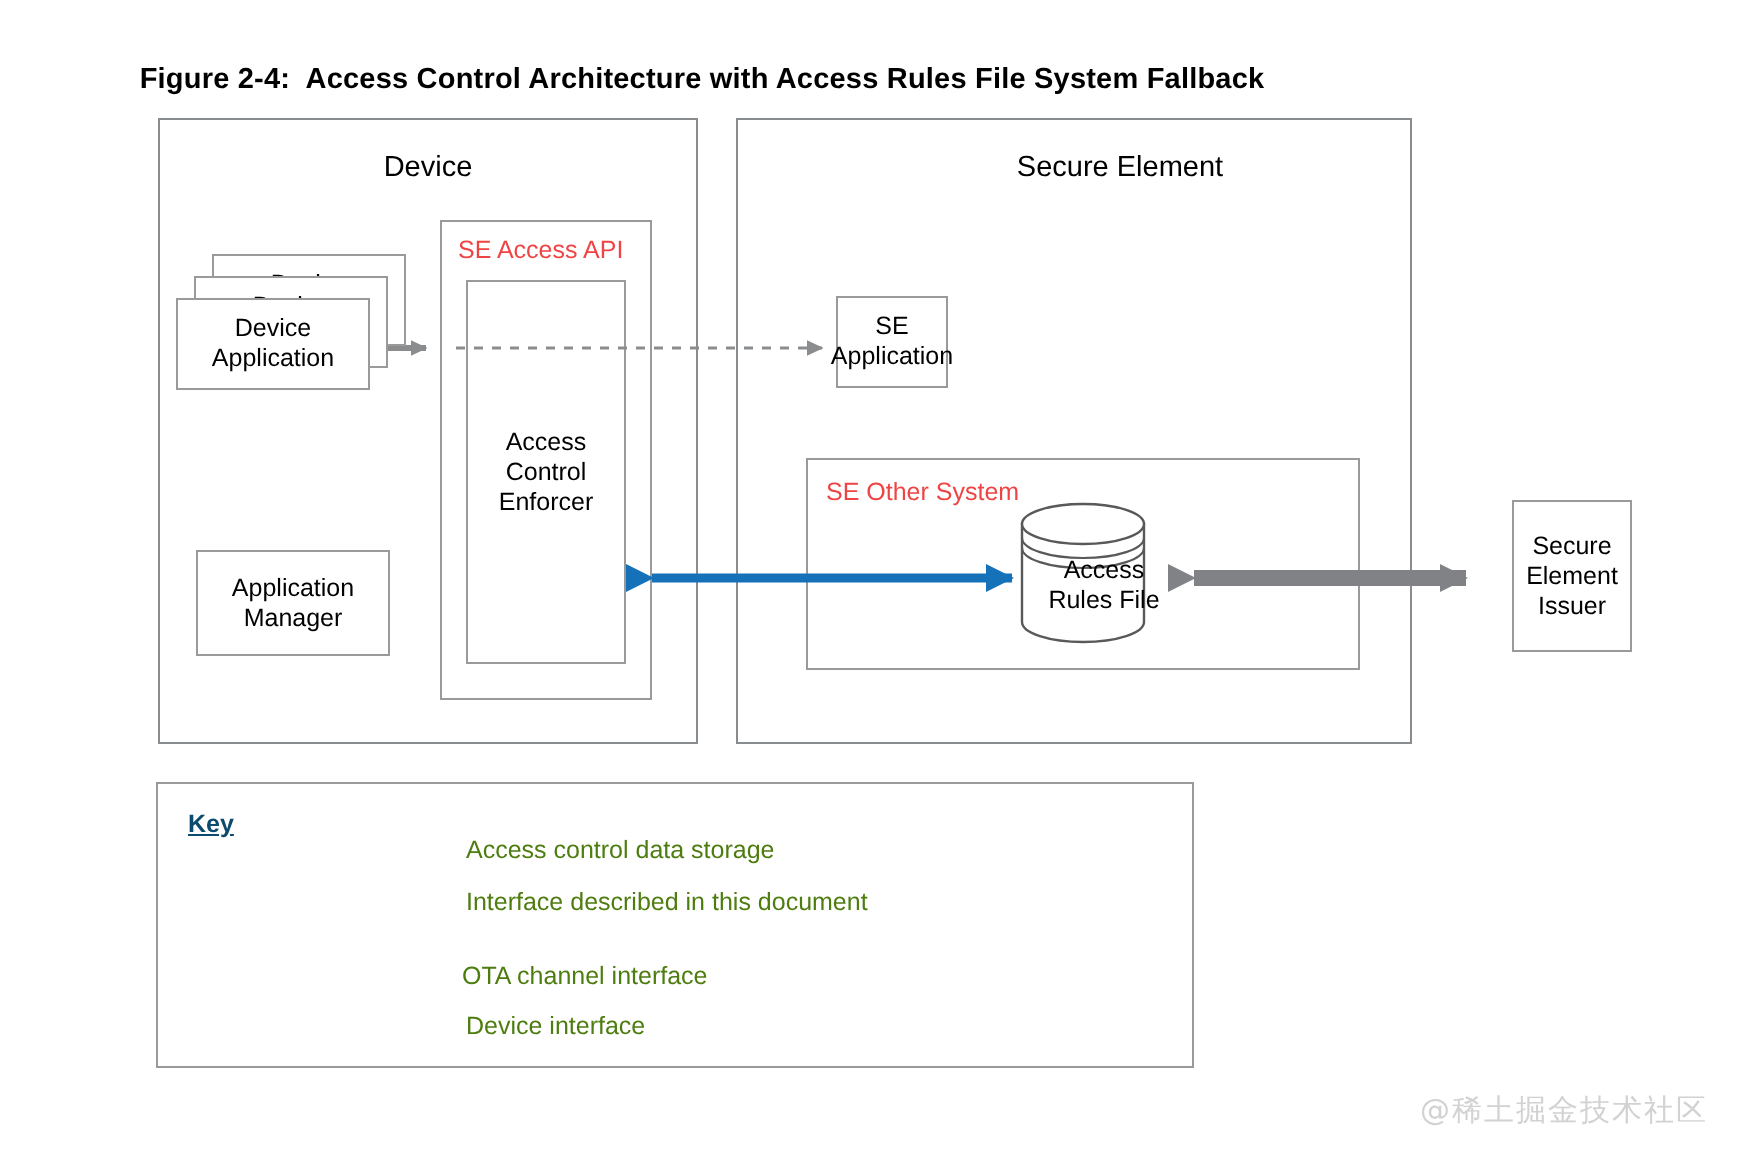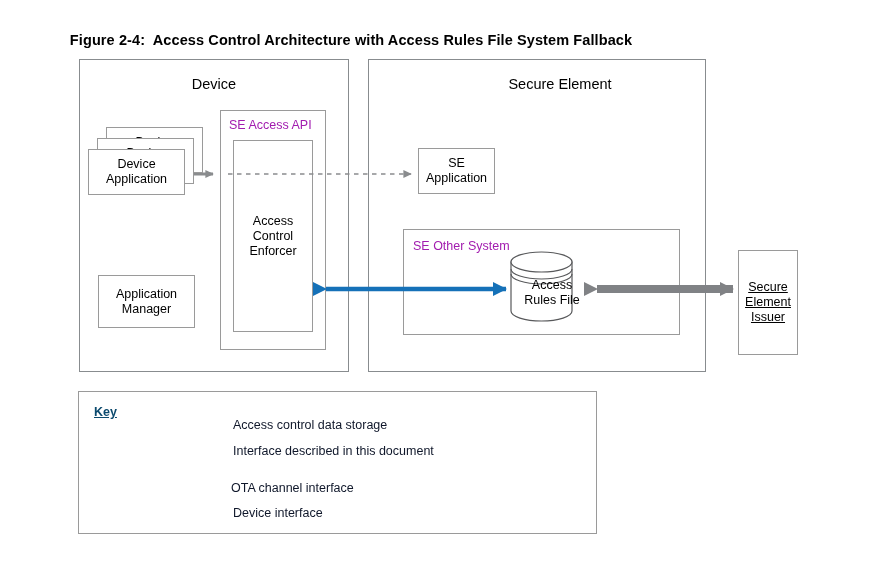--- a/index.html
+++ b/index.html
@@ -58,21 +58,21 @@
     align-items: center;
     justify-content: center;
     text-align: center;
     font-size: 12.5px;
     line-height: 15px;
     color: #000;
   }
   .box-label-tl {
     position: absolute;
     font-size: 12.5px;
-    color: #a21caf;
+    color: #ef4444;
     white-space: nowrap;
   }
   .region {
     position: absolute;
     background: #ffffff;
     border: 1px solid #9a9a9a;
     box-sizing: border-box;
   }
 
   
@@ -116,21 +116,21 @@
     left: 94px;
     top: 405px;
     font-size: 12.5px;
     font-weight: bold;
     text-decoration: underline;
     color: #0c4a6e;
   }
   .key-label {
     position: absolute;
     font-size: 12.5px;
-    color: #0f172a;
+    color: #4d7c0f;
     white-space: nowrap;
     text-align: center;
   }
 
   
   #watermark {
     position: absolute;
     right: 18px;
     bottom: 14px;
     font-size: 15px;
@@ -174,33 +174,33 @@
 
   <div class="box" style="left:233px; top:140px; width:80px; height:192px;">
     <span style="white-space:pre-line;">Access
 Control
 Enforcer</span>
   </div>
 
   <div class="panel" style="left:368px; top:59px; width:338px; height:313px;"></div>
   <div class="panel-title" style="left:368px; top:76px; width:338px;padding-left:23px;">Secure Element</div>
 
-  <div class="box" style="left:418px; top:148px; width:77px; height:46px;">
+  <div class="box" style="left:418px; top:148px; width:56px; height:46px;">
     <span style="white-space:pre-line;">SE
 Application</span>
   </div>
 
   <div class="region" style="left:403px; top:229px; width:277px; height:106px;"></div>
   <div class="box-label-tl" style="left:413px; top:239px;">SE Other System</div>
 
   <div style="position:absolute; left:508px; top:278px; width:88px; text-align:center;
               font-size:12.5px; line-height:15px; white-space:pre-line; z-index:6;">Access
 Rules File</div>
 
-  <div class="box" style="left:738px; top:250px; width:60px; height:105px;text-decoration:underline;">
+  <div class="box" style="left:756px; top:250px; width:60px; height:76px;">
     <span style="white-space:pre-line;">Secure
 Element
 Issuer</span>
   </div>
 
   <svg id="vector" viewBox="0 0 872 579">
     <defs>
       <marker id="arrow-gray-solid" markerWidth="9" markerHeight="9" refX="7.6" refY="4.5" orient="auto" markerUnits="userSpaceOnUse">
         <path d="M0,0.6 L8.4,4.5 L0,8.4 z" fill="#8a8c8e"></path>
       </marker>
@@ -262,14 +262,15 @@
   </svg>
 
   <div id="key-panel"></div>
   <div id="key-title">Key</div>
 
   <div class="key-label" style="left:233px; top:418px;">Access control data storage</div>
   <div class="key-label" style="left:233px; top:444px;">Interface described in this document</div>
   <div class="key-label" style="left:231px; top:481px;">OTA channel interface</div>
   <div class="key-label" style="left:233px; top:506px;">Device interface</div>
 
+  <div id="watermark">@稀土掘金技术社区</div>
 
 </div>
 
 </body></html>

